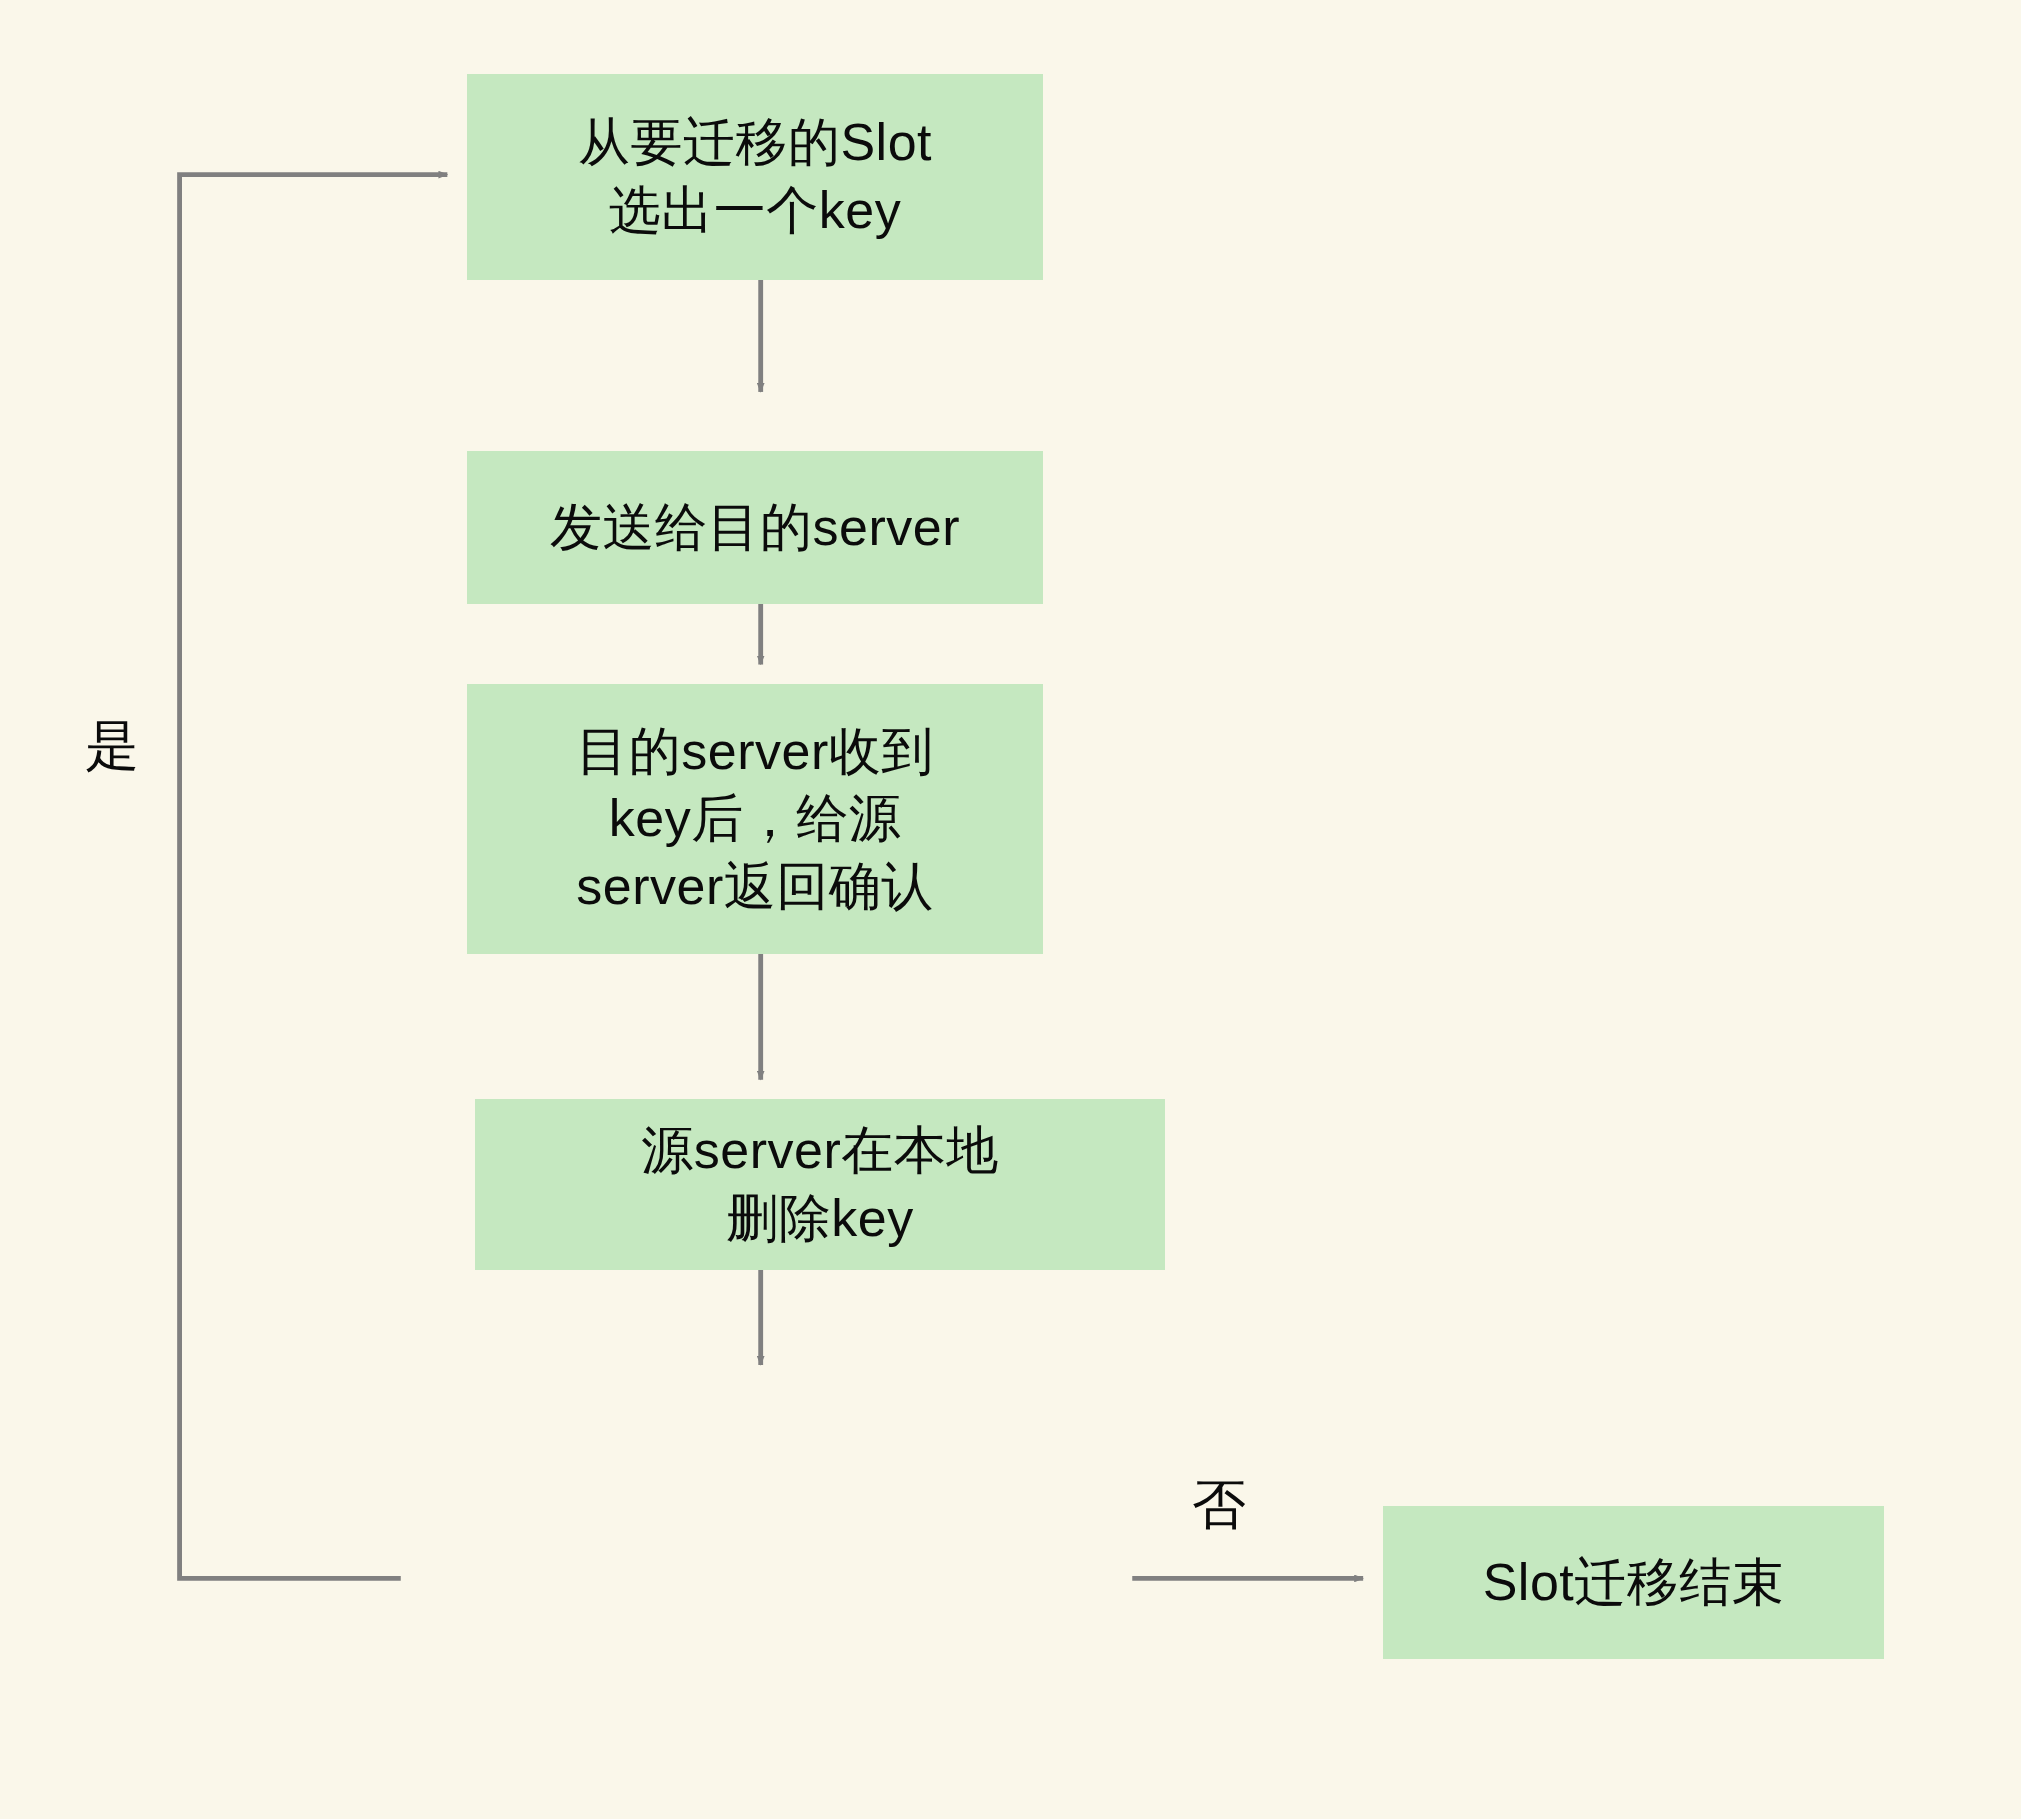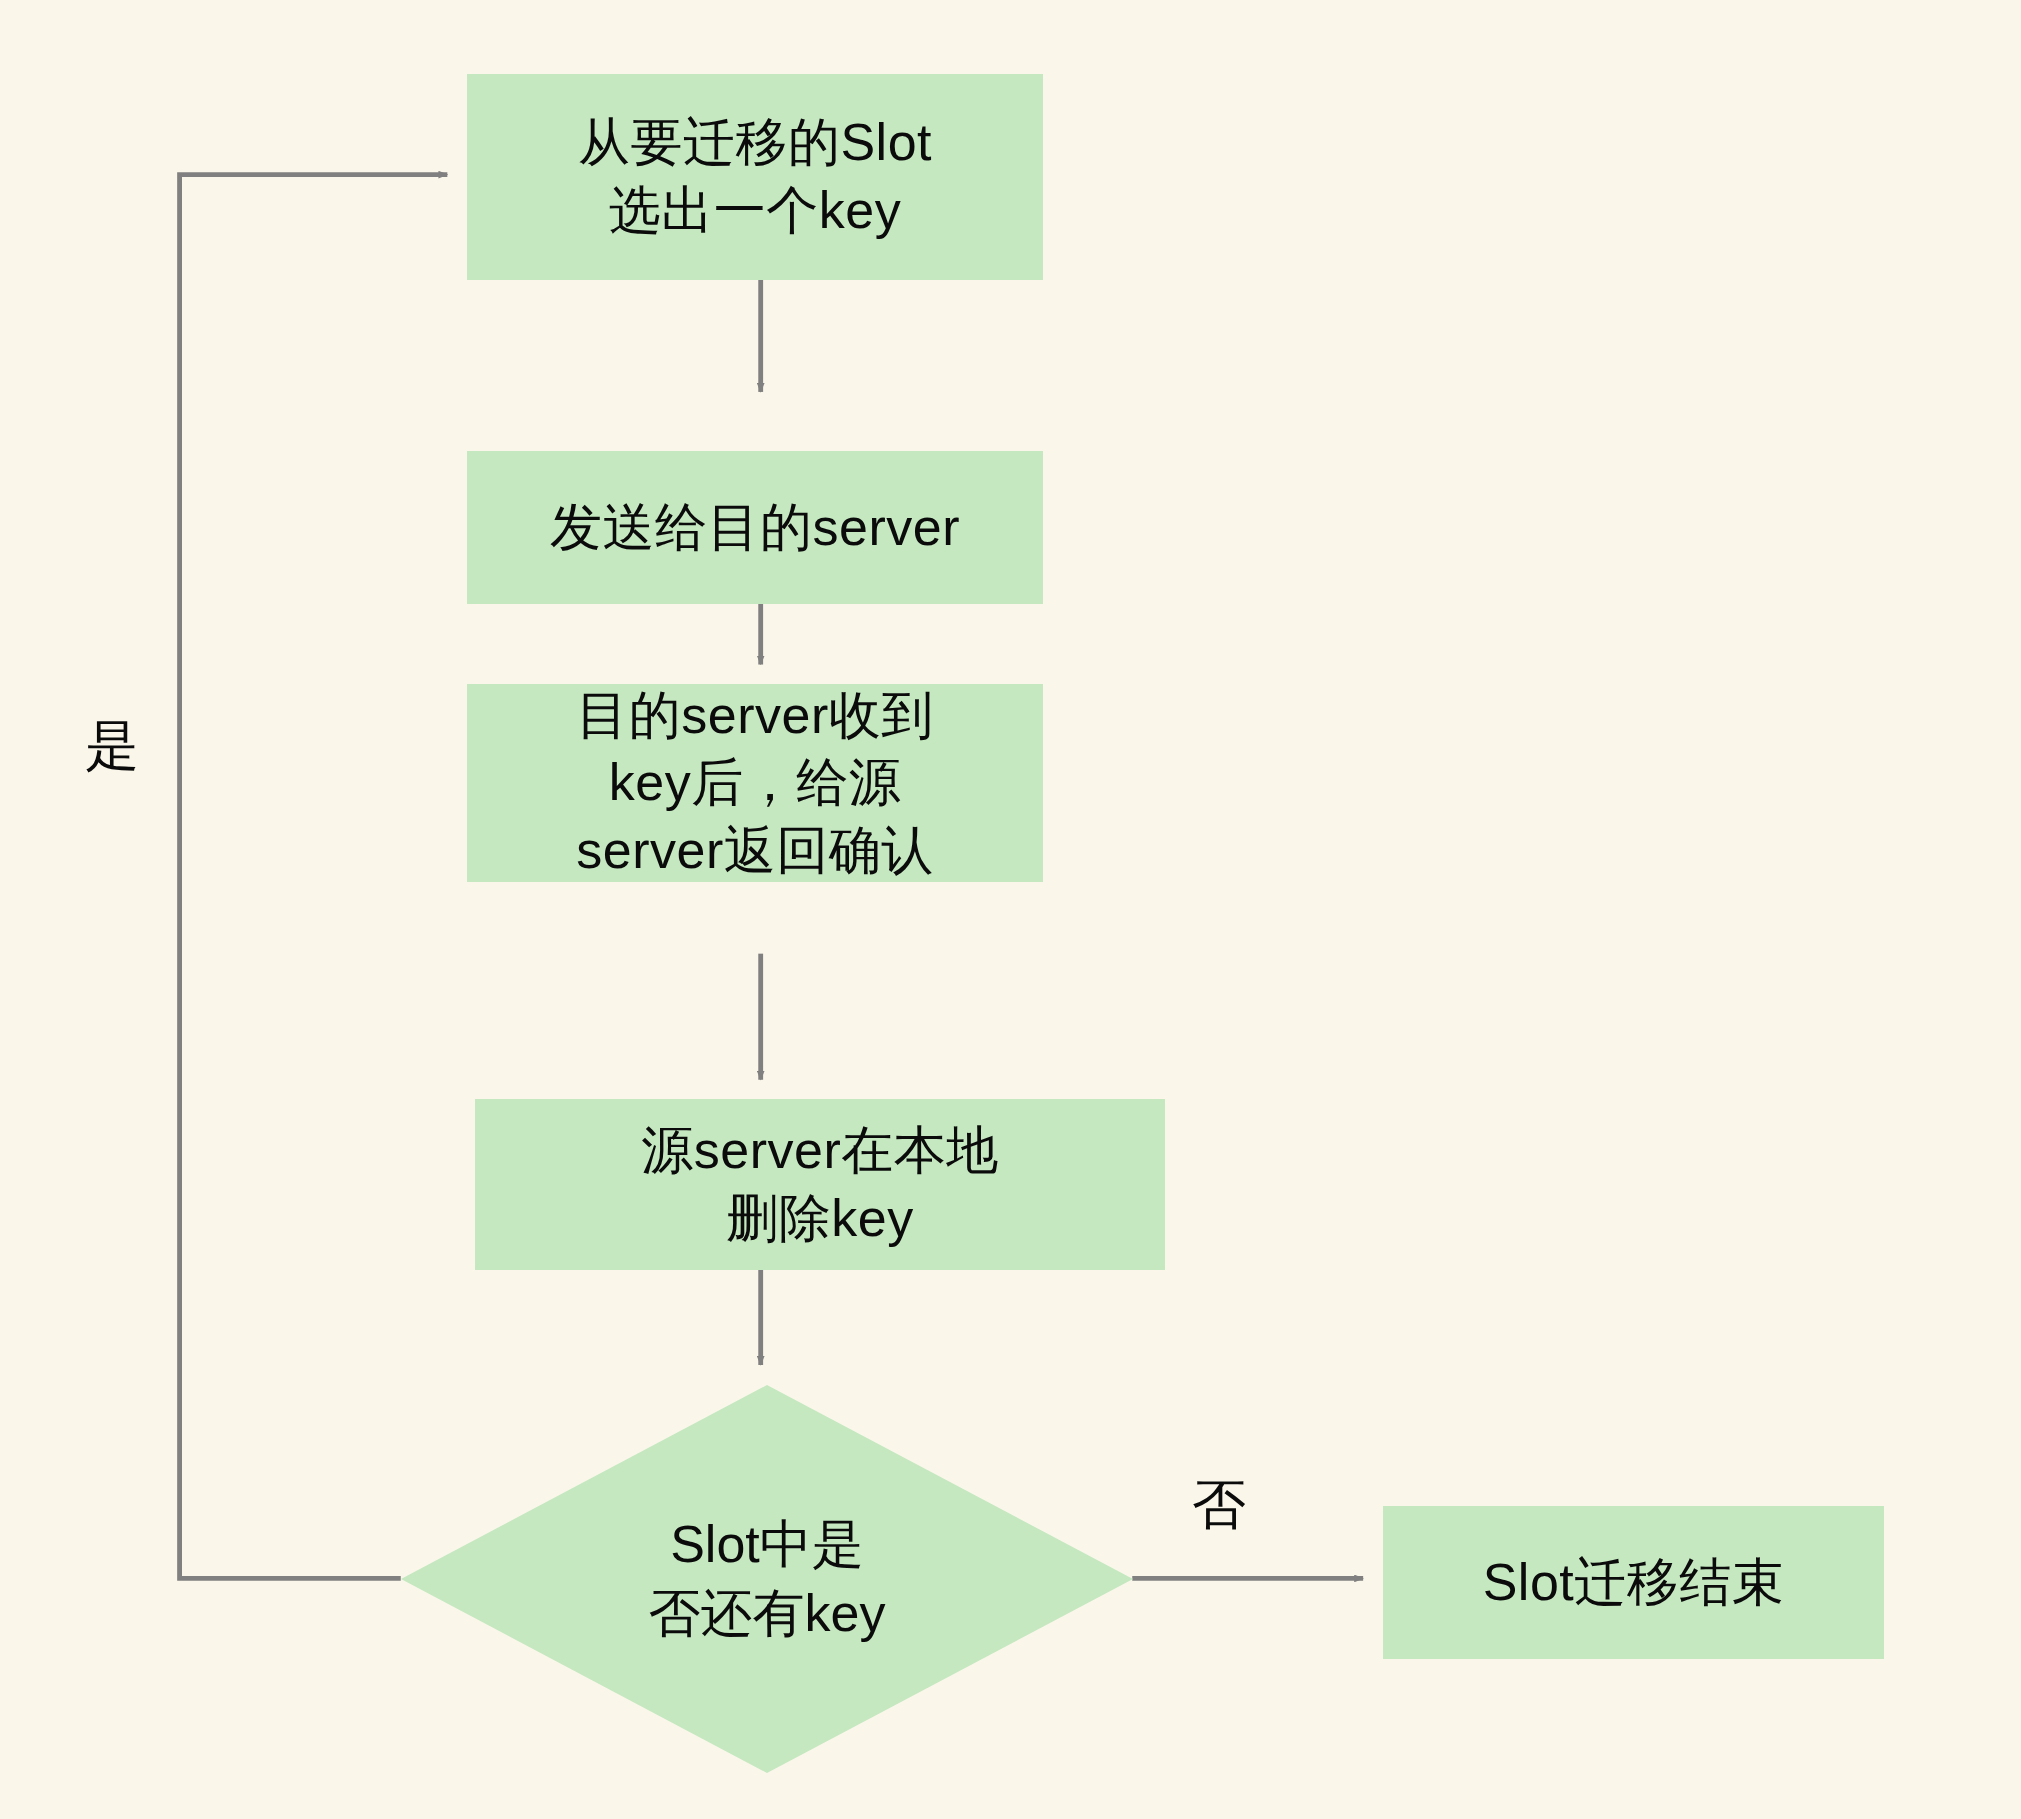--- a/index.html
+++ b/index.html
@@ -74,21 +74,21 @@
     position: absolute;
     color: #0b0b0b;
     font-size: 54px;
     line-height: 1;
     z-index: 3;
   }
 
   
   #node-select-key   { left: 467px;  top: 74px;   width: 576px;  height: 206px; }
   #node-send-dest    { left: 467px;  top: 411px;  width: 576px;  height: 153px; margin-top: 40px; }
-  #node-dest-ack     { left: 467px;  top: 684px;  width: 576px;  height: 198px; }
+  #node-dest-ack     { left: 467px;  top: 684px;  width: 576px;  height: 270px; }
   #node-src-delete   { left: 475px;  top: 1099px; width: 690px;  height: 171px; }
   #node-decision     { left: 401px;  top: 1385px; width: 732px;  height: 388px; }
   #node-migrate-end  { left: 1383px; top: 1506px; width: 501px;  height: 153px; }
 
   #label-yes { left: 85px;   top: 718px;  }
   #label-no  { left: 1192px; top: 1477px; }
 </style>
 </head>
 <body>
 
@@ -131,25 +131,20 @@
 
   <div class="node box" id="node-send-dest">发送给目的server</div>
 
   <div class="node box" id="node-dest-ack">目的server收到
 key后，给源
 server返回确认</div>
 
   <div class="node box" id="node-src-delete">源server在本地
 删除key</div>
 
-  <div class="diamond-wrap" id="node-decision">
-    <div class="diamond-shape"></div>
-    <div class="diamond-label">Slot中是
-否还有key</div>
-  </div>
 
   <div class="node box" id="node-migrate-end">Slot迁移结束</div>
 
   <div class="edge-label" id="label-yes">是</div>
 
   <div class="edge-label" id="label-no">否</div>
 
 </div>
 
 

